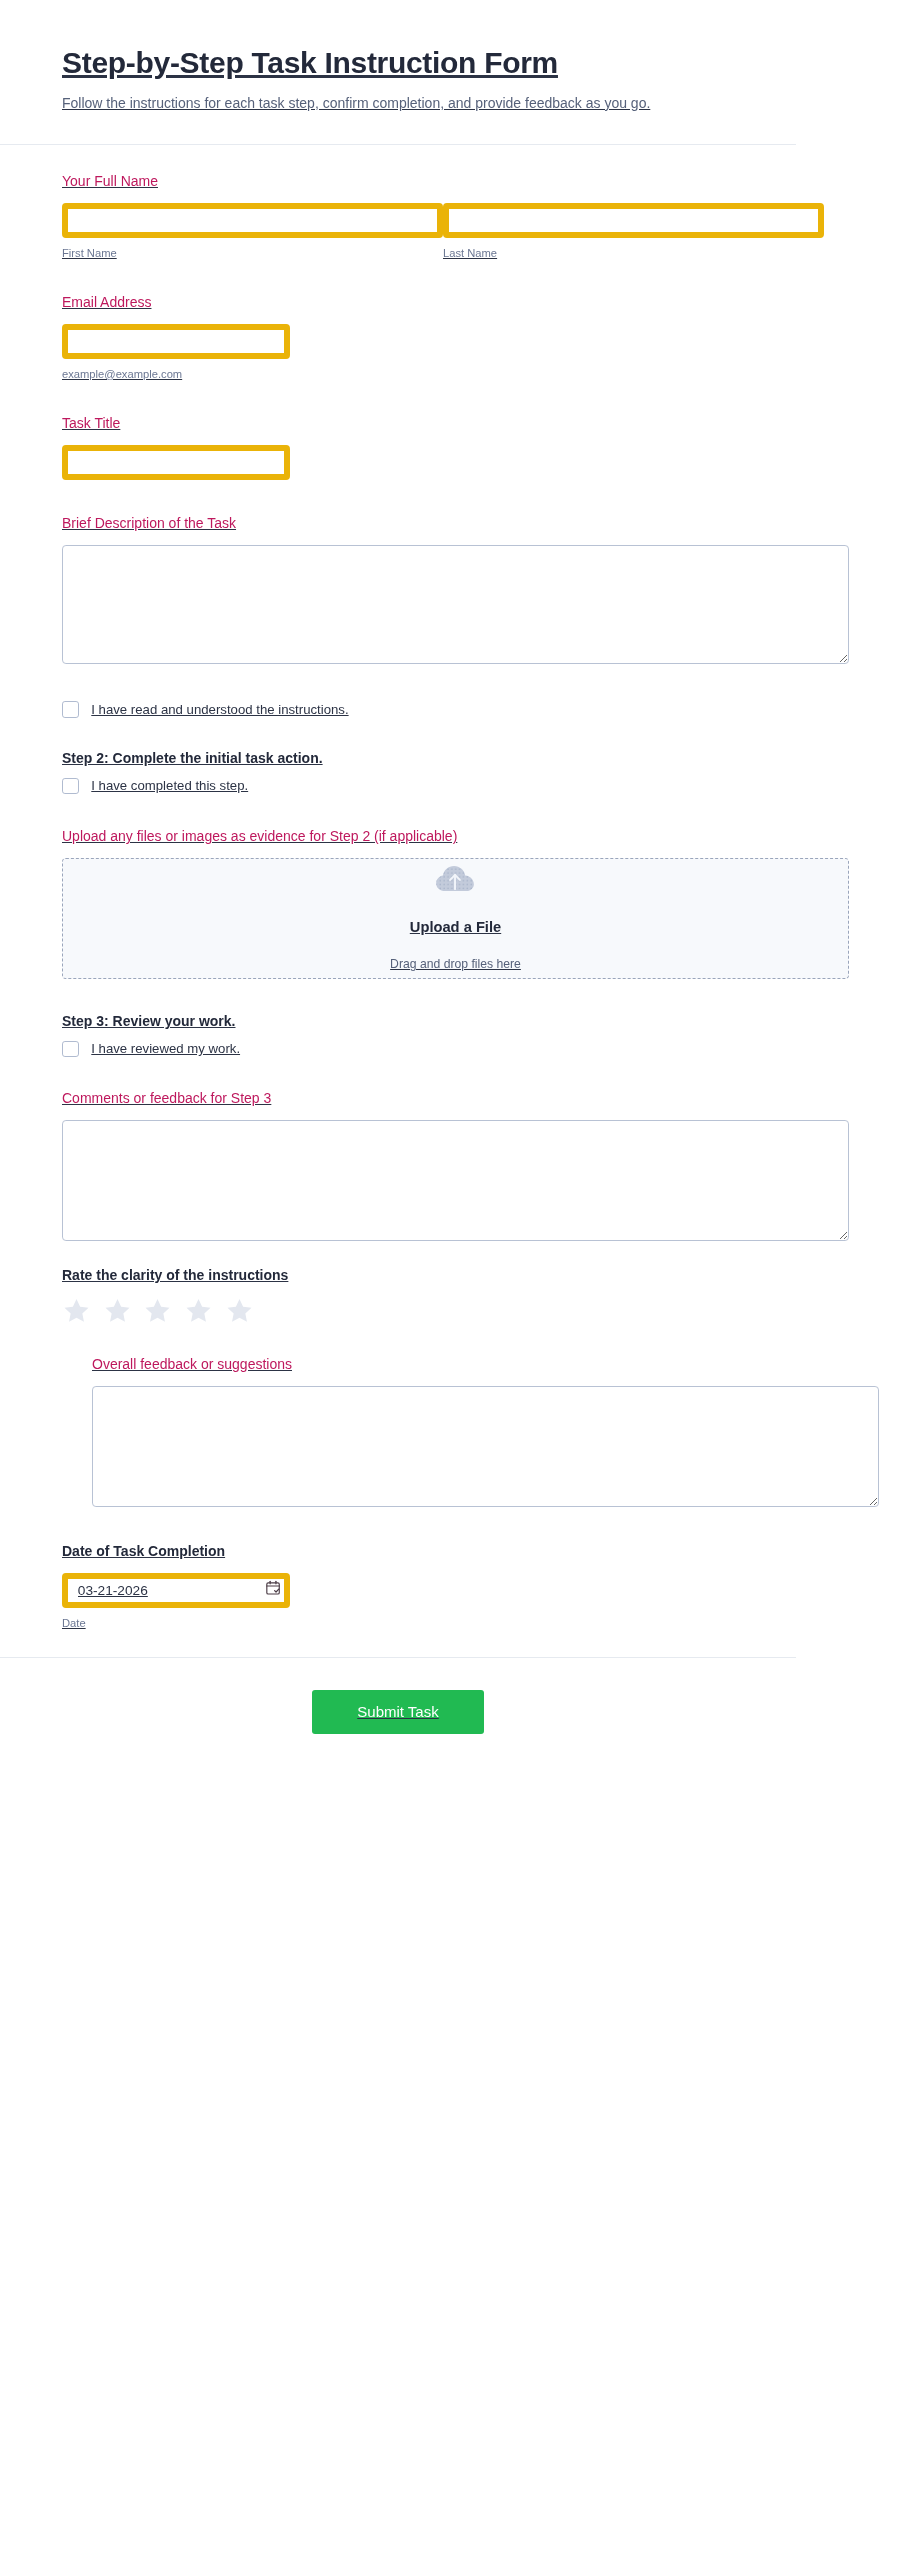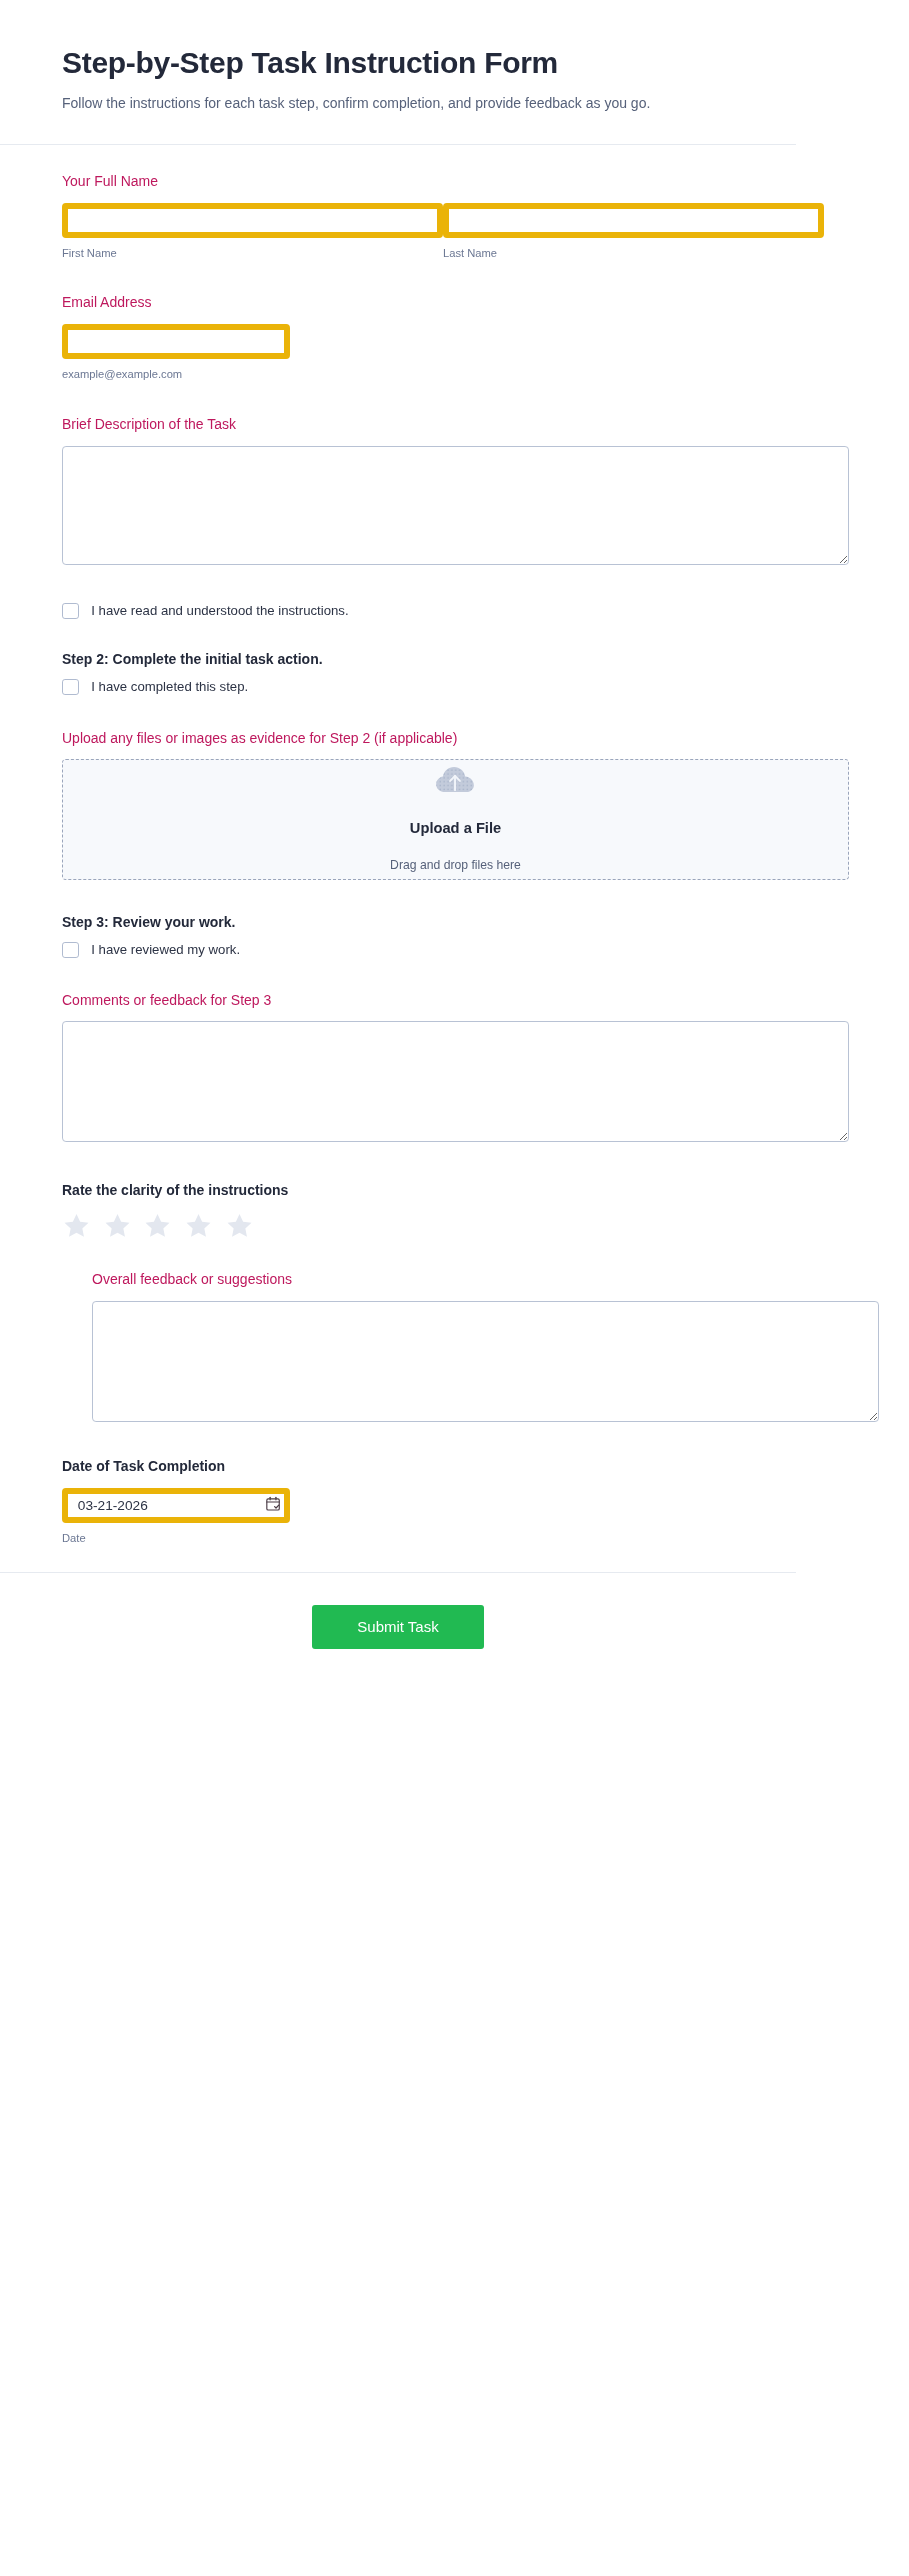--- a/index.html
+++ b/index.html
@@ -5,21 +5,21 @@
   * { box-sizing: border-box; }
   html, body { margin: 0; padding: 0; }
   body {
     width: 910px;
     min-height: 2576px;
     background: #ffffff;
     font-family: "Liberation Sans", sans-serif;
     color: #2c3345;
     -webkit-font-smoothing: antialiased;
   }
-  .page { width: 796px; position: relative; }
+  .page { width: 796px; position: relative; text-decoration: underline; }
 
   
   .form-header {
     padding: 45px 62px 29px 62px;
     border-bottom: 1px solid #e6eaf0;
   }
   .form-title {
     font-size: 30px;
     font-weight: bold;
     color: #23293a;
@@ -202,20 +202,24 @@
         </div>
       </div>
     </div>
 
     <div class="field-group" style="margin-top:33px;">
       <label class="field-label">Email Address</label>
       <input class="text-input w-medium" type="email" value="" style="">
       <div class="sub-label">example@example.com</div>
     </div>
 
+    <div class="field-group" style="margin-top:33px;">
+      <label class="field-label">Task Title</label>
+      <input class="text-input w-medium" type="text" value="" style="">
+    </div>
 
     <div class="field-group" style="margin-top:34px;">
       <label class="field-label">Brief Description of the Task</label>
       <textarea class="area area-tall" style=""></textarea>
     </div>
 
     <div class="step-block" style="margin-top:37px;">
       <div class="check-row">
         <span class="checkbox"></span>
         <span class="check-label">I have read and understood the instructions.</span>
@@ -259,21 +263,21 @@
         <span class="checkbox"></span>
         <span class="check-label">I have reviewed my work.</span>
       </div>
     </div>
 
     <div class="field-group" style="margin-top:32px;">
       <label class="field-label">Comments or feedback for Step 3</label>
       <textarea class="area area-mid" style=""></textarea>
     </div>
 
-    <div class="field-group" style="margin-top:39px;">
+    <div class="field-group" style="margin-top:25px;">
       <label class="field-label step">Rate the clarity of the instructions</label>
       <div class="stars">
         <span class="star">
           <svg width="29" height="28" viewBox="0 0 24 24">
               <path d="M12 1.8l3.1 6.6 7.2.9-5.3 4.9 1.4 7.1-6.4-3.6-6.4 3.6 1.4-7.1L1.7 9.3l7.2-.9z" fill="#e3e7ef"></path>
             </svg>
         </span>
         <span class="star">
           <svg width="29" height="28" viewBox="0 0 24 24">
               <path d="M12 1.8l3.1 6.6 7.2.9-5.3 4.9 1.4 7.1-6.4-3.6-6.4 3.6 1.4-7.1L1.7 9.3l7.2-.9z" fill="#e3e7ef"></path>

